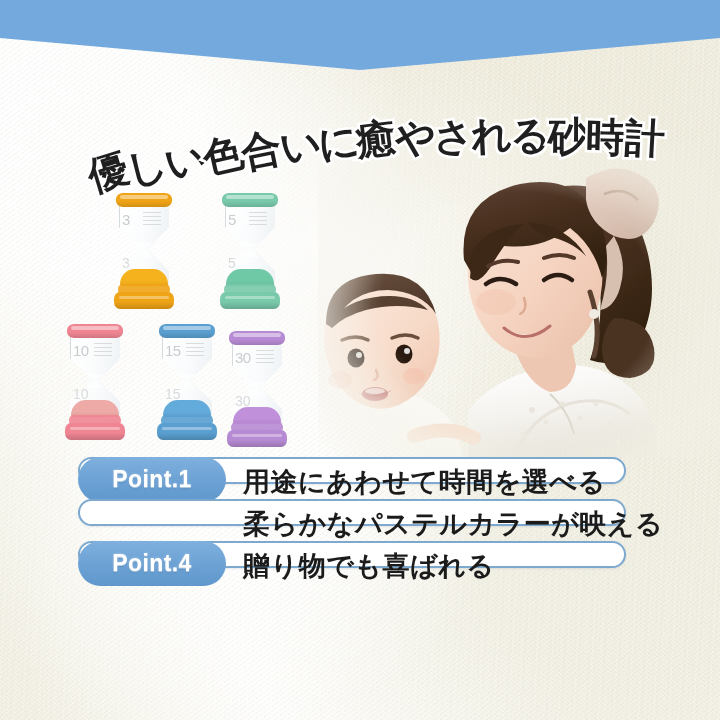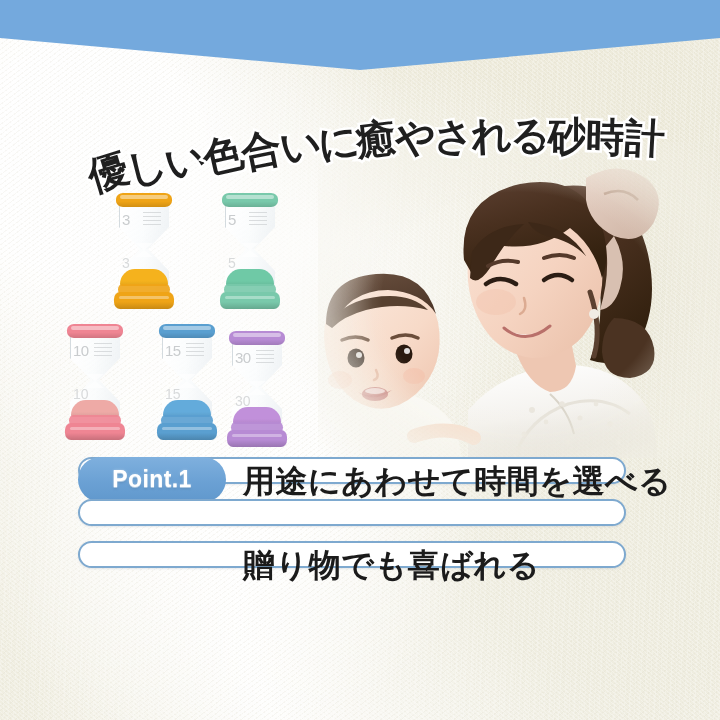--- a/index.html
+++ b/index.html
@@ -256,21 +256,21 @@
       0 0 3px rgba(255,255,255,0.35),
       0 2px 2px rgba(60,105,150,0.35);
   }
   .point-text {
     position: absolute;
     left: 163px;
     top: 0;
     height: 45px;
     display: flex;
     align-items: center;
-    font-size: 32px;
+    font-size: 27px;
     font-weight: bold;
     color: #1b1b1b;
     letter-spacing: 0.5px;
     white-space: nowrap;
   }
 </style>
 </head>
 <body>
 
 <div id="page">
@@ -483,19 +483,23 @@
     </div>
 
   <div class="points">
     <div class="point-row">
       <div class="point-badge">
         <span>Point.1</span>
       </div>
       <div class="point-text">用途にあわせて時間を選べる</div>
     </div>
     <div class="point-row">
+      <div class="point-text">柔らかなパステルカラーが映える</div>
     </div>
     <div class="point-row">
+      <div class="point-badge">
+        <span>Point.4</span>
+      </div>
       <div class="point-text">贈り物でも喜ばれる</div>
     </div>
   </div>
 
 </div>
 
 </body></html>

